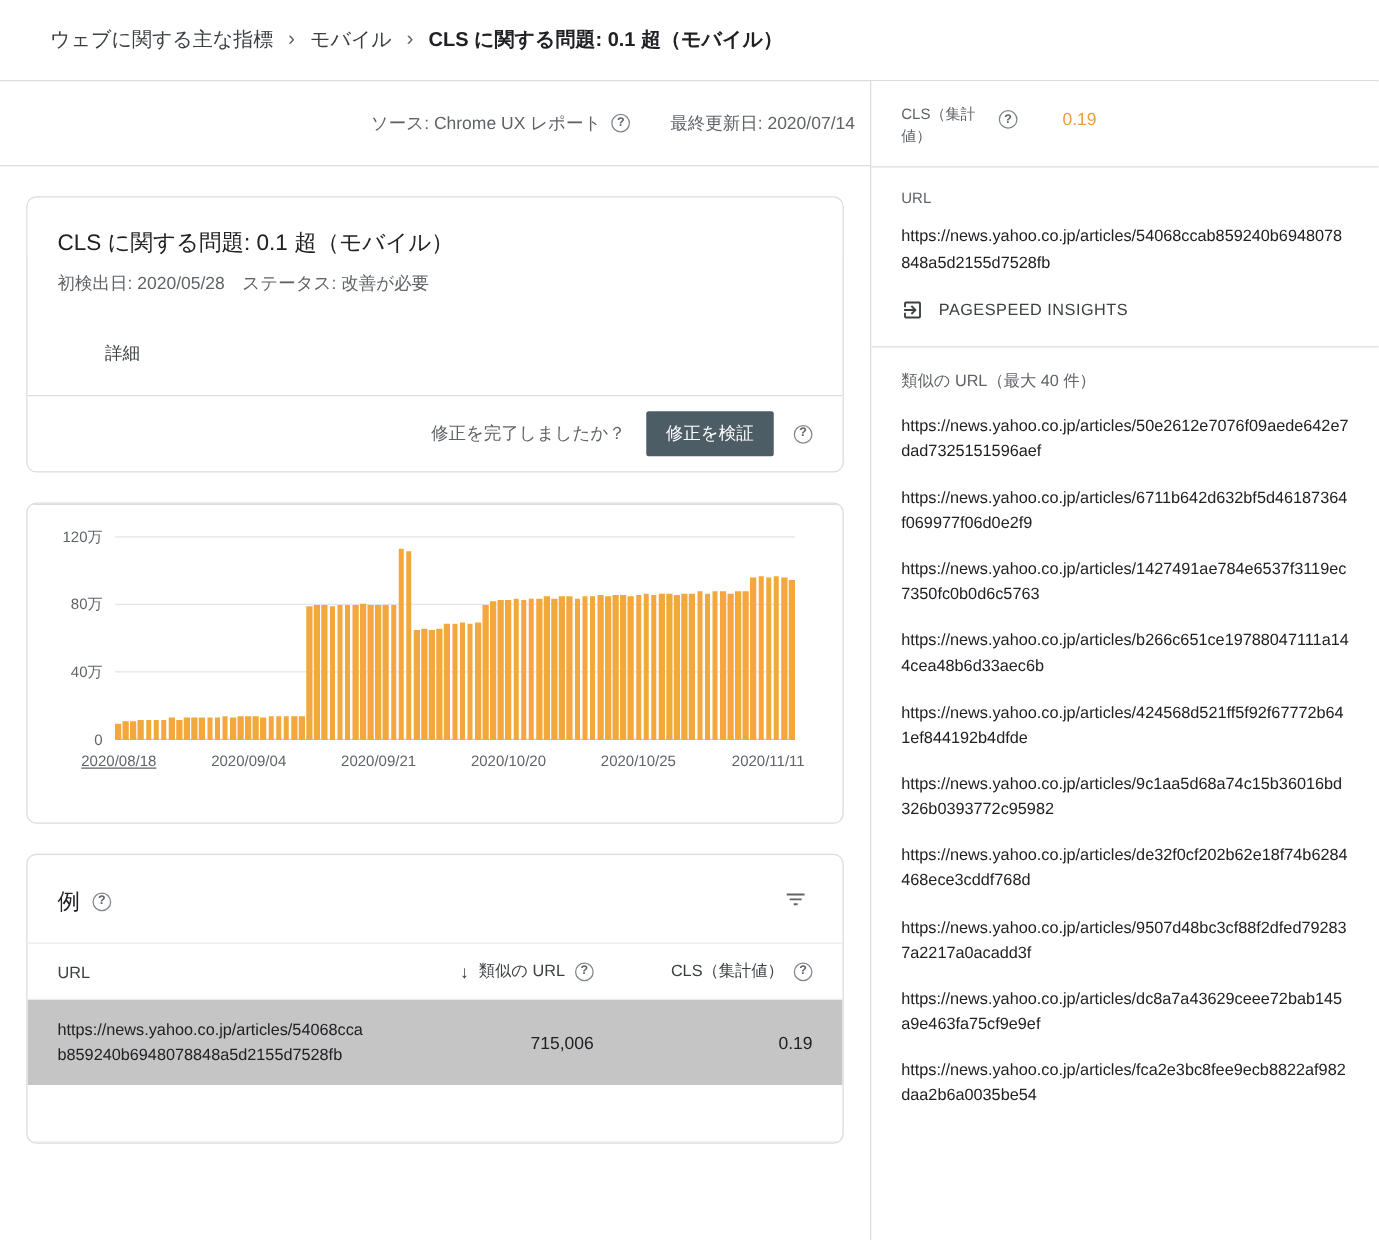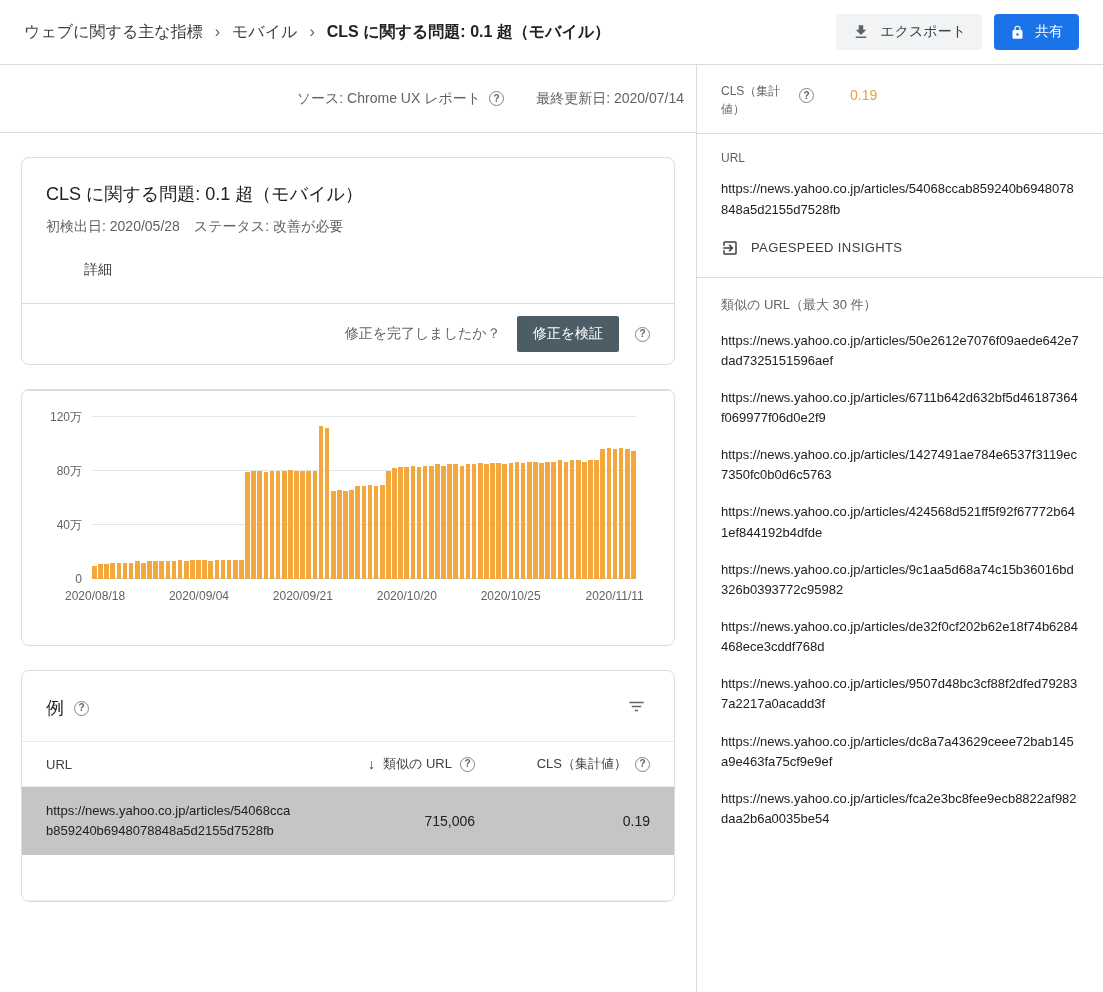--- a/index.html
+++ b/index.html
@@ -14,21 +14,21 @@
     --share-blue: #1a73e8;
     --verify-gray: #4d5d66;
     --row-sel: #c5c5c5;
     --border: #dadce0;
     --gray-text: #5f6368;
   }
 
   
   .topbar {
     height: 65px; display: flex; align-items: center; justify-content: space-between;
-    padding: 0 24px; border-bottom: 1px solid var(--border); background: #fff;
+    padding: 0 40px; border-bottom: 1px solid var(--border); background: #fff;
   }
   .breadcrumb { display: flex; align-items: center; font-size: 16px; color: #3c4043; }
   .crumb { cursor: pointer; white-space: nowrap; }
   .crumb.current { font-weight: 700; color: #202124; cursor: default; }
   .chev { color: #5f6368; padding: 0 12px; font-size: 16px; }
   .actions { display: flex; align-items: center; gap: 12px; }
   .export-btn {
     display: flex; align-items: center; gap: 10px; border: none; cursor: pointer;
     background: #f1f3f4; color: #3c4043; font-size: 14px; font-weight: 500;
     padding: 9px 16px; border-radius: 4px; font-family: inherit;
@@ -53,21 +53,21 @@
   .meta-gap { width: 16px; }
 
   
   .cards { padding: 24px 21px 0 21px; display: flex; flex-direction: column; gap: 24px; }
   .card { border: 1px solid var(--border); border-radius: 8px; background: #fff; overflow: hidden; }
 
   .card-body { padding: 24px; }
   .issue-title { font-size: 18px; font-weight: 500; color: #202124; }
   .issue-sub { margin-top: 12px; font-size: 14px; color: var(--gray-text); }
   .issue-sub .sep { display: inline-block; width: 14px; }
-  .details-link { margin-top: 25px; font-size: 14px; color: #3c4043; cursor: pointer; width: max-content; padding-left: 38px; }
+  .details-link { margin-top: 38px; font-size: 14px; color: #3c4043; cursor: pointer; width: max-content; padding-left: 38px; }
   .card-footer {
     border-top: 1px solid var(--border); padding: 12px 24px;
     display: flex; align-items: center; justify-content: flex-end; gap: 16px;
   }
   .fix-q { font-size: 14px; color: var(--gray-text); }
   .verify-btn {
     background: var(--verify-gray); color: #fff; border: none; cursor: pointer;
     font-size: 14px; font-weight: 500; padding: 9px 16px; border-radius: 2px; font-family: inherit;
   }
 
@@ -155,34 +155,20 @@
 <body>
 
 <header class="topbar">
   <nav class="breadcrumb">
     <span class="crumb">ウェブに関する主な指標</span>
     <span class="chev">›</span>
     <span class="crumb">モバイル</span>
     <span class="chev">›</span>
     <span class="crumb current">CLS に関する問題: 0.1 超（モバイル）</span>
   </nav>
-  <div class="actions">
-    <button class="export-btn">
-      <svg viewBox="0 0 24 24" width="18" height="18">
-          <path d="M19 9h-4V3H9v6H5l7 7 7-7zM5 18v2h14v-2H5z" fill="#5f6368"></path>
-        </svg>
-      <span>エクスポート</span>
-    </button>
-    <button class="share-btn">
-      <svg viewBox="0 0 24 24" width="15" height="15">
-          <path d="M18 8h-1V6a5 5 0 0 0-10 0v2H6a2 2 0 0 0-2 2v10a2 2 0 0 0 2 2h12a2 2 0 0 0 2-2V10a2 2 0 0 0-2-2zm-6 9a2 2 0 1 1 0-4 2 2 0 0 1 0 4zm3.1-9H8.9V6a3.1 3.1 0 0 1 6.2 0v2z" fill="#ffffff"></path>
-        </svg>
-      <span>共有</span>
-    </button>
-  </div>
 </header>
 
 <div class="layout">
 
   <main class="main">
     <div class="meta-row">
       <span>ソース: Chrome UX レポート</span>
       <span class="help">?</span>
       <span class="meta-gap"></span>
       <span>最終更新日: 2020/07/14</span>
@@ -306,21 +292,21 @@
                   <div class="bar" style="height: 80%;"></div>
                   <div class="bar" style="height: 79.1667%;"></div>
                 </div>
               <div id="ylabels">
                   <span class="ylab" style="bottom: 0%;">0</span>
                   <span class="ylab" style="bottom: 33.3333%;">40万</span>
                   <span class="ylab" style="bottom: 66.6667%;">80万</span>
                   <span class="ylab" style="bottom: 100%;">120万</span>
                 </div>
               <div id="xlabels">
-                  <span class="xlab" style="left: 0.561798%;">2020/08/18</span>
+                  <span class="xlab" style="left: 0.561798%; text-decoration: underline;">2020/08/18</span>
                   <span class="xlab" style="left: 19.6629%;">2020/09/04</span>
                   <span class="xlab" style="left: 38.764%;">2020/09/21</span>
                   <span class="xlab" style="left: 57.8652%;">2020/10/20</span>
                   <span class="xlab" style="left: 76.9663%;">2020/10/25</span>
                   <span class="xlab" style="left: 96.0674%;">2020/11/11</span>
                 </div>
             </div>
           </div>
         </div>
       </section>
@@ -378,25 +364,26 @@
       <div class="main-url">https://news.yahoo.co.jp/articles/54068ccab859240b6948078848a5d2155d7528fb</div>
       <div class="psi-link">
         <svg viewBox="0 0 24 24" width="18" height="18">
             <path d="M10.09 15.59L11.5 17l5-5-5-5-1.41 1.41L12.67 11H3v2h9.67l-2.58 2.59zM19 3H5a2 2 0 0 0-2 2v4h2V5h14v14H5v-4H3v4a2 2 0 0 0 2 2h14a2 2 0 0 0 2-2V5a2 2 0 0 0-2-2z" fill="#3c4043"></path>
           </svg>
         <span class="psi-label">PAGESPEED INSIGHTS</span>
       </div>
     </div>
 
     <div class="similar-section">
-      <div class="similar-label">類似の URL（最大 30 件）</div>
+      <div class="similar-label">類似の URL（最大 40 件）</div>
       <div class="similar-list">
         <div class="similar-url">https://news.yahoo.co.jp/articles/50e2612e7076f09aede642e7dad7325151596aef</div>
         <div class="similar-url">https://news.yahoo.co.jp/articles/6711b642d632bf5d46187364f069977f06d0e2f9</div>
         <div class="similar-url">https://news.yahoo.co.jp/articles/1427491ae784e6537f3119ec7350fc0b0d6c5763</div>
+        <div class="similar-url">https://news.yahoo.co.jp/articles/b266c651ce19788047111a144cea48b6d33aec6b</div>
         <div class="similar-url">https://news.yahoo.co.jp/articles/424568d521ff5f92f67772b641ef844192b4dfde</div>
         <div class="similar-url">https://news.yahoo.co.jp/articles/9c1aa5d68a74c15b36016bd326b0393772c95982</div>
         <div class="similar-url">https://news.yahoo.co.jp/articles/de32f0cf202b62e18f74b6284468ece3cddf768d</div>
         <div class="similar-url">https://news.yahoo.co.jp/articles/9507d48bc3cf88f2dfed792837a2217a0acadd3f</div>
         <div class="similar-url">https://news.yahoo.co.jp/articles/dc8a7a43629ceee72bab145a9e463fa75cf9e9ef</div>
         <div class="similar-url">https://news.yahoo.co.jp/articles/fca2e3bc8fee9ecb8822af982daa2b6a0035be54</div>
       </div>
     </div>
   </aside>
 </div>

